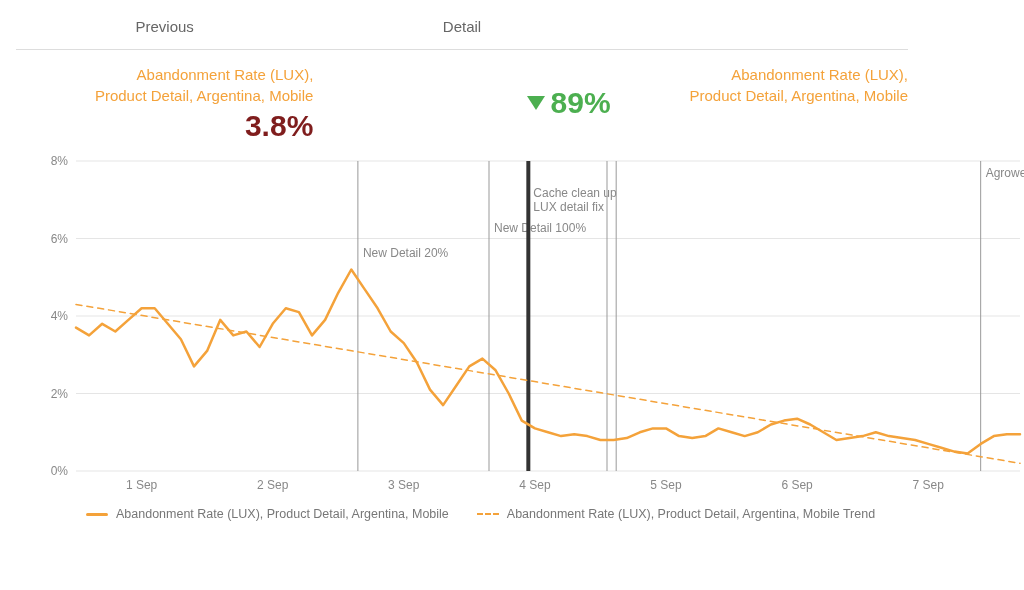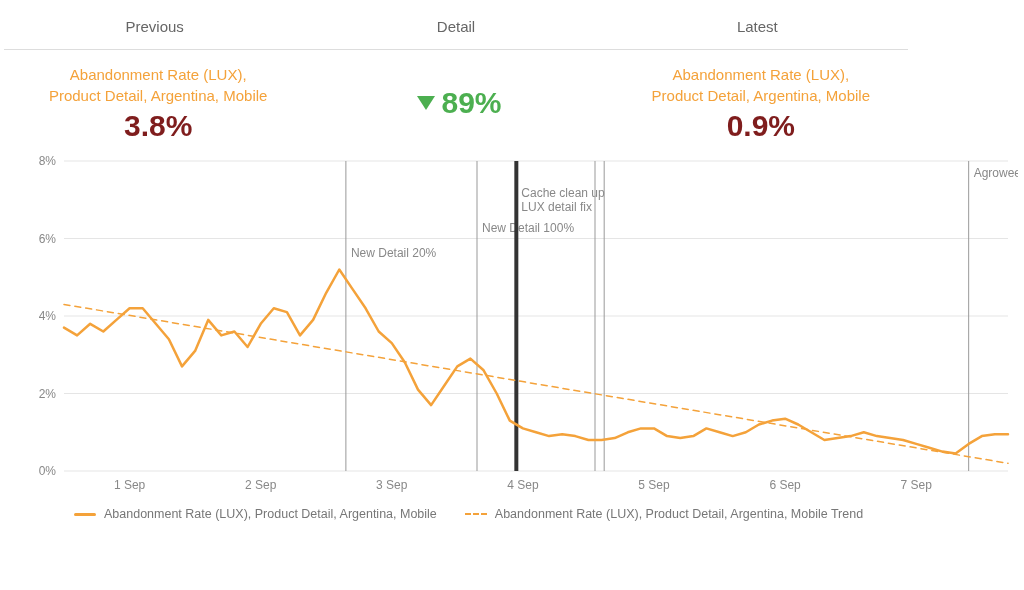--- a/index.html
+++ b/index.html
@@ -5,41 +5,41 @@
   * { box-sizing: border-box; }
   html, body {
     margin: 0; padding: 0;
     font-family: "Helvetica Neue", Arial, sans-serif;
     color: #333;
     background: #fff;
     width: 1024px;
   }
   .wrap {
     width: 908px;
-    padding: 10px 0 10px 4px;
+    padding: 10px 0 10px 16px;
   }
   .header-row {
     display: flex;
     border-bottom: 1px solid #ddd;
     padding: 6px 0 10px 0;
   }
   .header-col {
     flex: 1;
     text-align: center;
     font-size: 15px;
     color: #666;
     line-height: 1.5;
   }
   .metric-row {
     display: flex;
     padding: 14px 0 8px 0;
   }
   .metric-col {
     flex: 1;
-    text-align: center;
+    text-align: right;
     margin-left: 7px;
   }
   .metric-label {
     color: #f4a23a;
     font-size: 15px;
     line-height: 1.45;
   }
   .metric-value {
     color: #7f1d1d;
     font-size: 30px;
@@ -95,21 +95,20 @@
 <div class="wrap">
 
   <div class="header-row">
     <div class="header-col">
       <div>Previous</div>
     </div>
     <div class="header-col">
       <div>Detail</div>
     </div>
     <div class="header-col">
-      <div>Latest</div>
     </div>
   </div>
 
   <div class="metric-row">
     <div class="metric-col">
       <div class="metric-label">
         <div>Abandonment Rate (LUX),</div>
         <div>Product Detail, Argentina, Mobile</div>
       </div>
       <div class="metric-value">3.8%</div>
@@ -118,21 +117,20 @@
       <div class="change-value">
         <span class="arrow-down"></span>
         <span>89%</span>
       </div>
     </div>
     <div class="metric-col">
       <div class="metric-label">
         <div>Abandonment Rate (LUX),</div>
         <div>Product Detail, Argentina, Mobile</div>
       </div>
-      <div class="metric-value">0.9%</div>
     </div>
   </div>
 
   <div class="chart-area">
     <svg id="chart-svg" width="1004" height="350">
         <line x1="50" y1="320" x2="994" y2="320" stroke="#e5e5e5" stroke-width="1"></line>
         <text x="42" y="324" text-anchor="end" font-size="12" fill="#888">0%</text>
         <line x1="50" y1="242.5" x2="994" y2="242.5" stroke="#e5e5e5" stroke-width="1"></line>
         <text x="42" y="246.5" text-anchor="end" font-size="12" fill="#888">2%</text>
         <line x1="50" y1="165" x2="994" y2="165" stroke="#e5e5e5" stroke-width="1"></line>

